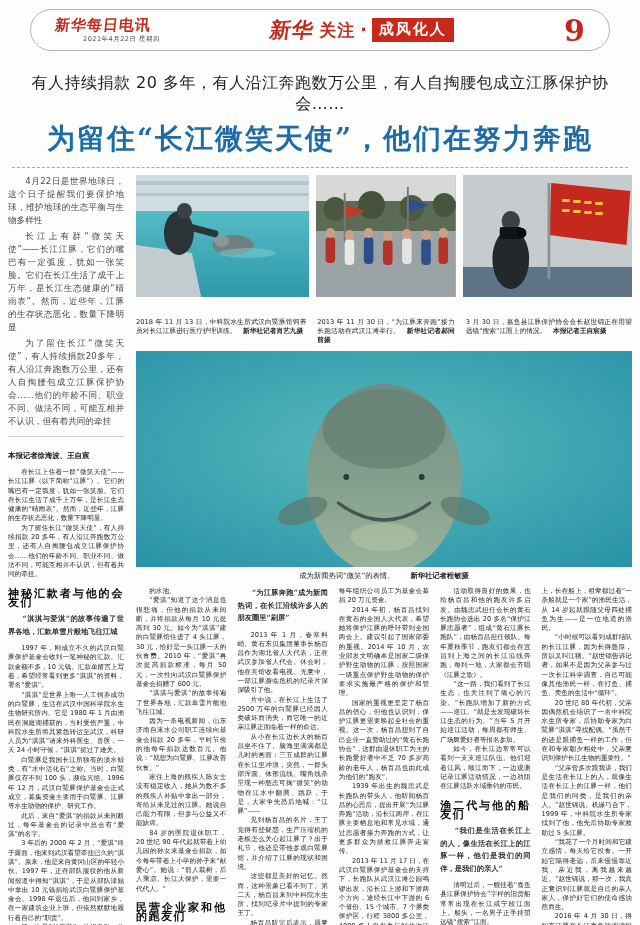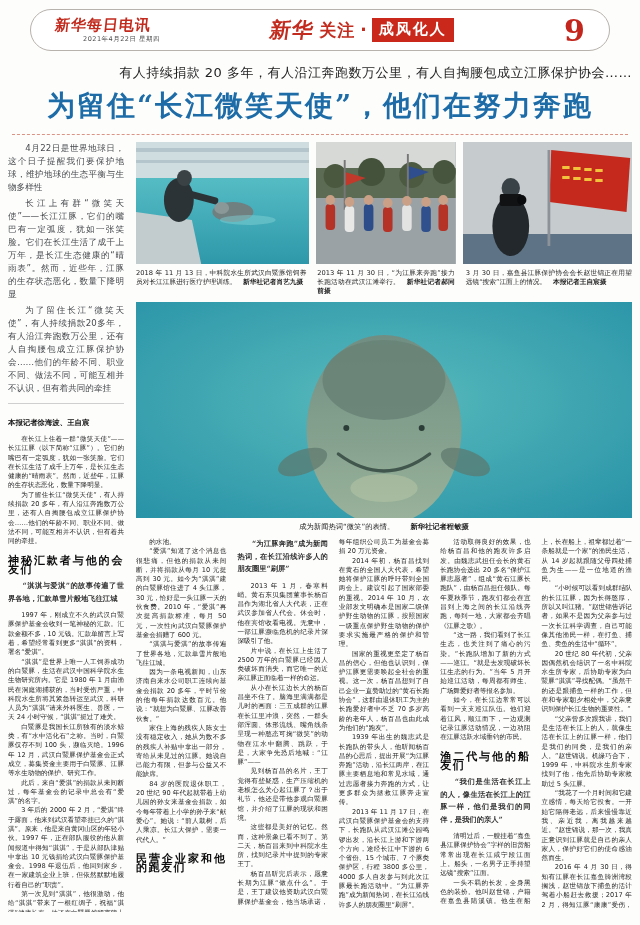--- a/index.html
+++ b/index.html
@@ -15,41 +15,41 @@
   .mast-date{font-size:6.5px;color:#4c4c4c;margin-top:2px;letter-spacing:.5px;margin-left:28px;}
   .section-wrap{display:flex;align-items:center;gap:5px;}
   .sec-script{font-family:"DejaVu Serif","Liberation Serif",serif;font-weight:bold;color:#c22b1e;
               font-size:21px;transform:skewX(-8deg);letter-spacing:1px;}
   .sec-word{font-size:17px;font-weight:bold;color:#c22b1e;letter-spacing:1px;}
   .sec-dot{font-size:17px;font-weight:bold;color:#c22b1e;}
   .sec-badge{background:#c9281a;color:#fff;font-size:15px;font-weight:bold;
              padding:2px 7px 3px 7px;letter-spacing:2px;text-align:center;}
   .page-num{font-family:"DejaVu Serif","Liberation Serif",serif;font-size:30px;font-weight:bold;color:#c3261c;}
   
-  .standfirst{text-align:right;font-size:13px;color:#1e1e1e;margin-top:13px;letter-spacing:.5px;}
+  .standfirst{text-align:center;font-size:16px;color:#1e1e1e;margin-top:22px;letter-spacing:.5px;}
   .headline{text-align:center;font-family:"DejaVu Serif","Liberation Serif",serif;
             font-size:28px;font-weight:800;color:#1d6ca8;margin:5px 0 9px 0;letter-spacing:2px;}
   .red-rule{border:none;border-top:1px dashed #dd9384;margin:0 4px 7px 4px;}
   
   .main{display:flex;gap:12px;}
   .col1{width:116px;flex:none;height:770px;overflow:hidden;text-align:justify;}
   .rightside{flex:1;min-width:0;}
   
   .lead p{font-size:8.6px;line-height:13px;color:#474a4d;text-indent:2em;margin:0 0 3px 0;font-weight:500;}
   .byline{font-size:7.4px;font-weight:bold;color:#111;margin:8px 0 7px 0;border-top:1px solid #cfcfcf;padding-top:14px;}
   .flow{font-size:6.6px;line-height:9.3px;color:#262626;}
   .flow p.art{margin:0;text-indent:2em;}
   .flow h3.sec{font-size:11px;color:#0d0d0d;margin:9px 0 6px 0;letter-spacing:1.5px;break-inside:avoid;}
   .flow p.kick{font-family:"DejaVu Serif","Liberation Serif",serif;font-weight:600;color:#333;
                font-size:7.3px;line-height:12.5px;margin:2px 0 6px 0;text-indent:2em;break-inside:avoid;}
   
   .photo-row{display:grid;grid-template-columns:1.24fr 1fr 1.21fr;gap:7px;height:122px;}
   .photo{overflow:hidden;background:#9db4b6;}
   .photo svg{display:block;width:100%;height:100%;}
-  .caption-row{display:grid;grid-template-columns:1.24fr 1fr 1.21fr;gap:11px;margin-top:5px;min-height:24px;}
+  .caption-row{display:grid;grid-template-columns:1.24fr 1fr 1.21fr;gap:11px;margin-top:21px;min-height:24px;}
   .cap{font-size:6.7px;line-height:9px;color:#1c1c1c;text-align:justify;margin:0;}
   .cap b{font-weight:bold;}
   .big-photo{height:216px;margin-top:6px;overflow:hidden;}
   .big-photo svg{display:block;width:100%;height:100%;}
   .big-cap{text-align:center;font-size:7.3px;color:#1c1c1c;margin:4px 0 6px 0;}
   .big-cap b{margin-left:16px;}
   
   .flow5{height:376px;column-count:5;column-gap:11px;column-fill:auto;overflow:hidden;text-align:justify;}
 </style>
 </head>

